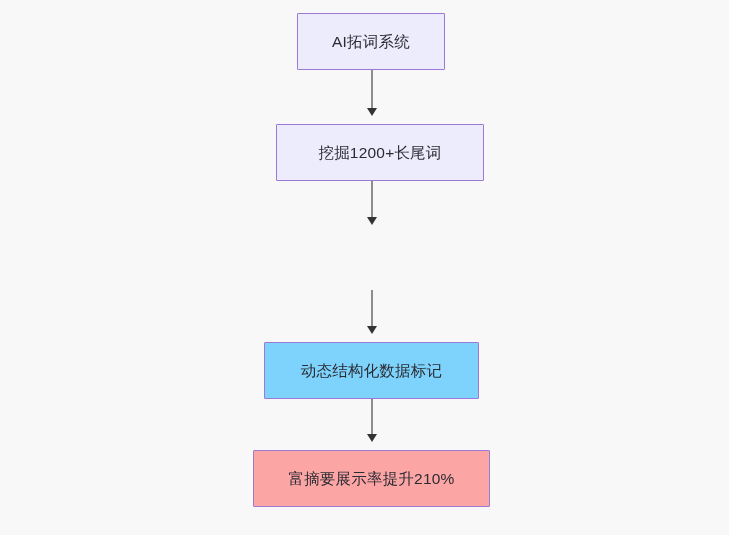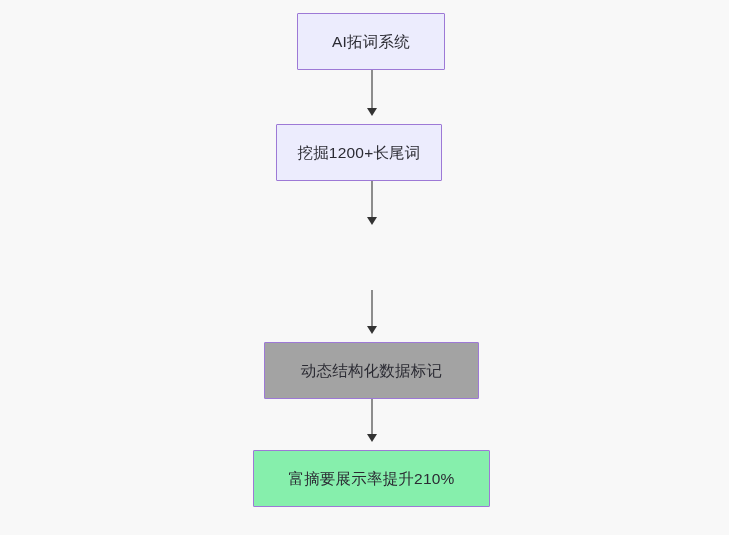--- a/index.html
+++ b/index.html
@@ -74,23 +74,23 @@
     <div class="edge-head" style="top: 36px; border-top-color: rgb(51, 51, 51);"></div>
   </div>
   <div class="edge" id="edge-3" style="left: 371px; top: 399px; width: 2px; height: 43px;">
     <div class="edge-line" style="height: 36px; background: rgb(141, 141, 141);"></div>
     <div class="edge-head" style="top: 35px; border-top-color: rgb(51, 51, 51);"></div>
   </div>
 
   <div class="node" id="node-0" style="left: 297px; top: 13px; width: 148px; height: 57px; background: rgb(236, 236, 253); border-color: rgb(157, 121, 214); color: rgb(43, 43, 51);">
     <span class="node-label">AI拓词系统</span>
   </div>
-  <div class="node" id="node-1" style="left: 276px; top: 124px; width: 166px; height: 57px; background: rgb(236, 236, 253); border-color: rgb(157, 121, 214); color: rgb(43, 43, 51);">
+  <div class="node" id="node-1" style="left: 276px; top: 124px; width: 208px; height: 57px; background: rgb(236, 236, 253); border-color: rgb(157, 121, 214); color: rgb(43, 43, 51);">
     <span class="node-label">挖掘1200+长尾词</span>
   </div>
-  <div class="node" id="node-3" style="left: 264px; top: 342px; width: 215px; height: 57px; background: #a3a3a3; border-color: rgb(157, 121, 214); color: rgb(43, 43, 51);">
+  <div class="node" id="node-3" style="left: 264px; top: 342px; width: 215px; height: 57px; background: #7dd3fc; border-color: rgb(157, 121, 214); color: rgb(43, 43, 51);">
     <span class="node-label">动态结构化数据标记</span>
   </div>
-  <div class="node" id="node-4" style="left: 253px; top: 450px; width: 237px; height: 57px; background: #86efac; border-color: rgb(157, 121, 214); color: rgb(43, 43, 51);">
+  <div class="node" id="node-4" style="left: 253px; top: 450px; width: 237px; height: 57px; background: #fca5a5; border-color: rgb(157, 121, 214); color: rgb(43, 43, 51);">
     <span class="node-label">富摘要展示率提升210%</span>
   </div>
 
 </div>
 
 </body></html>

